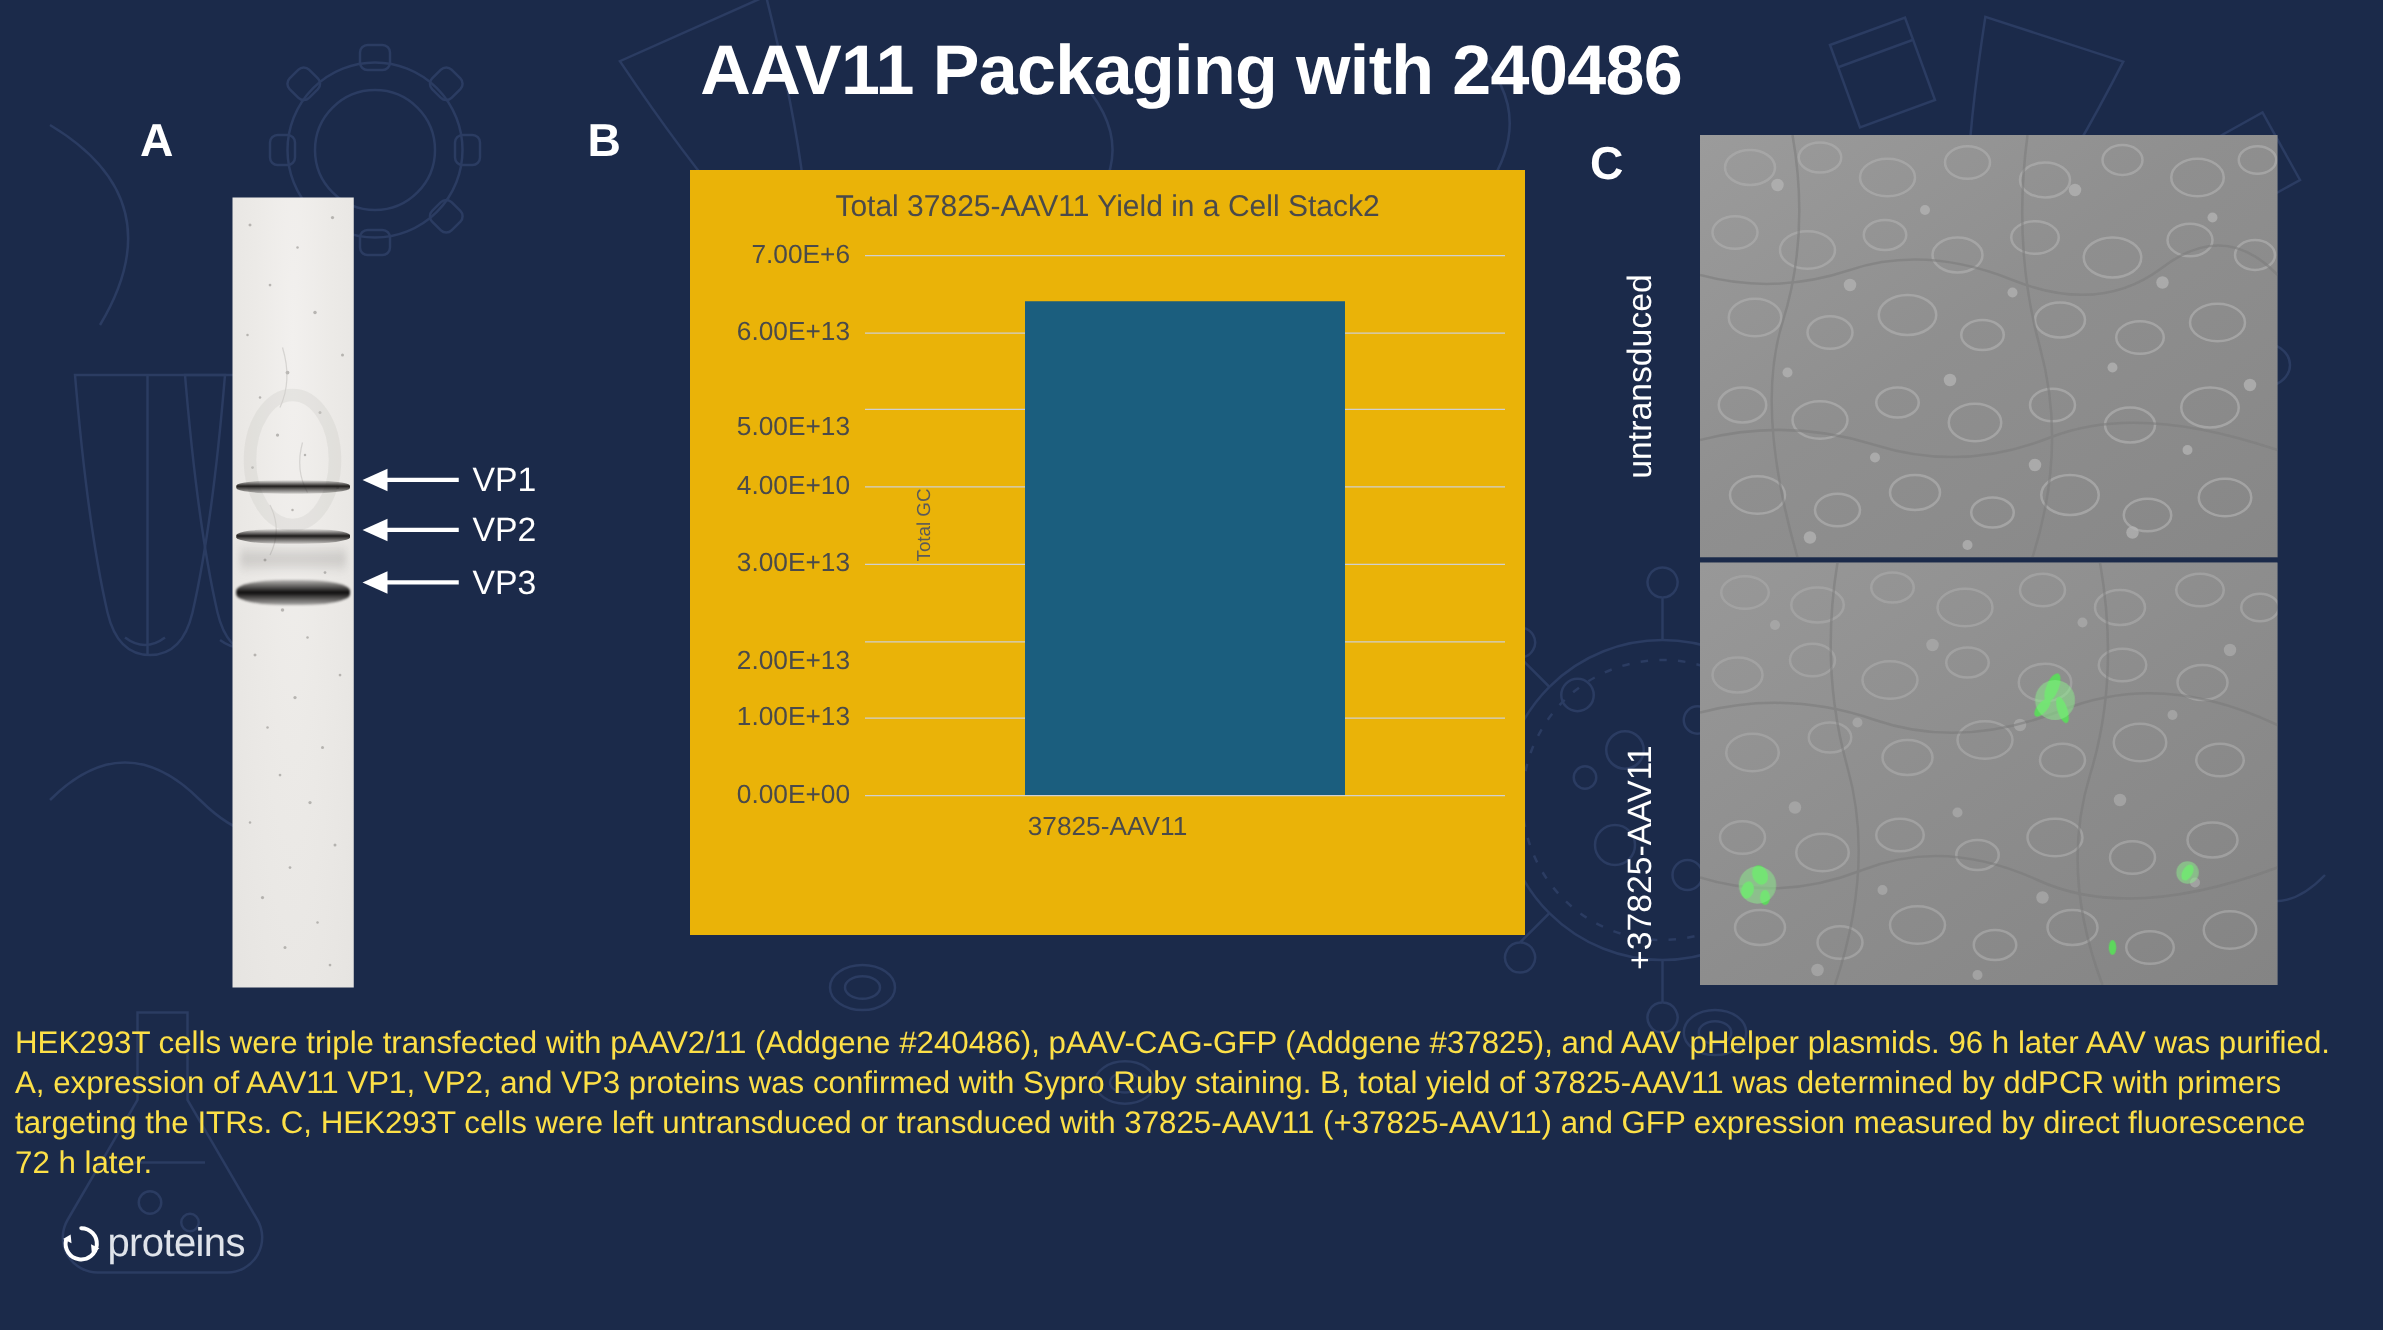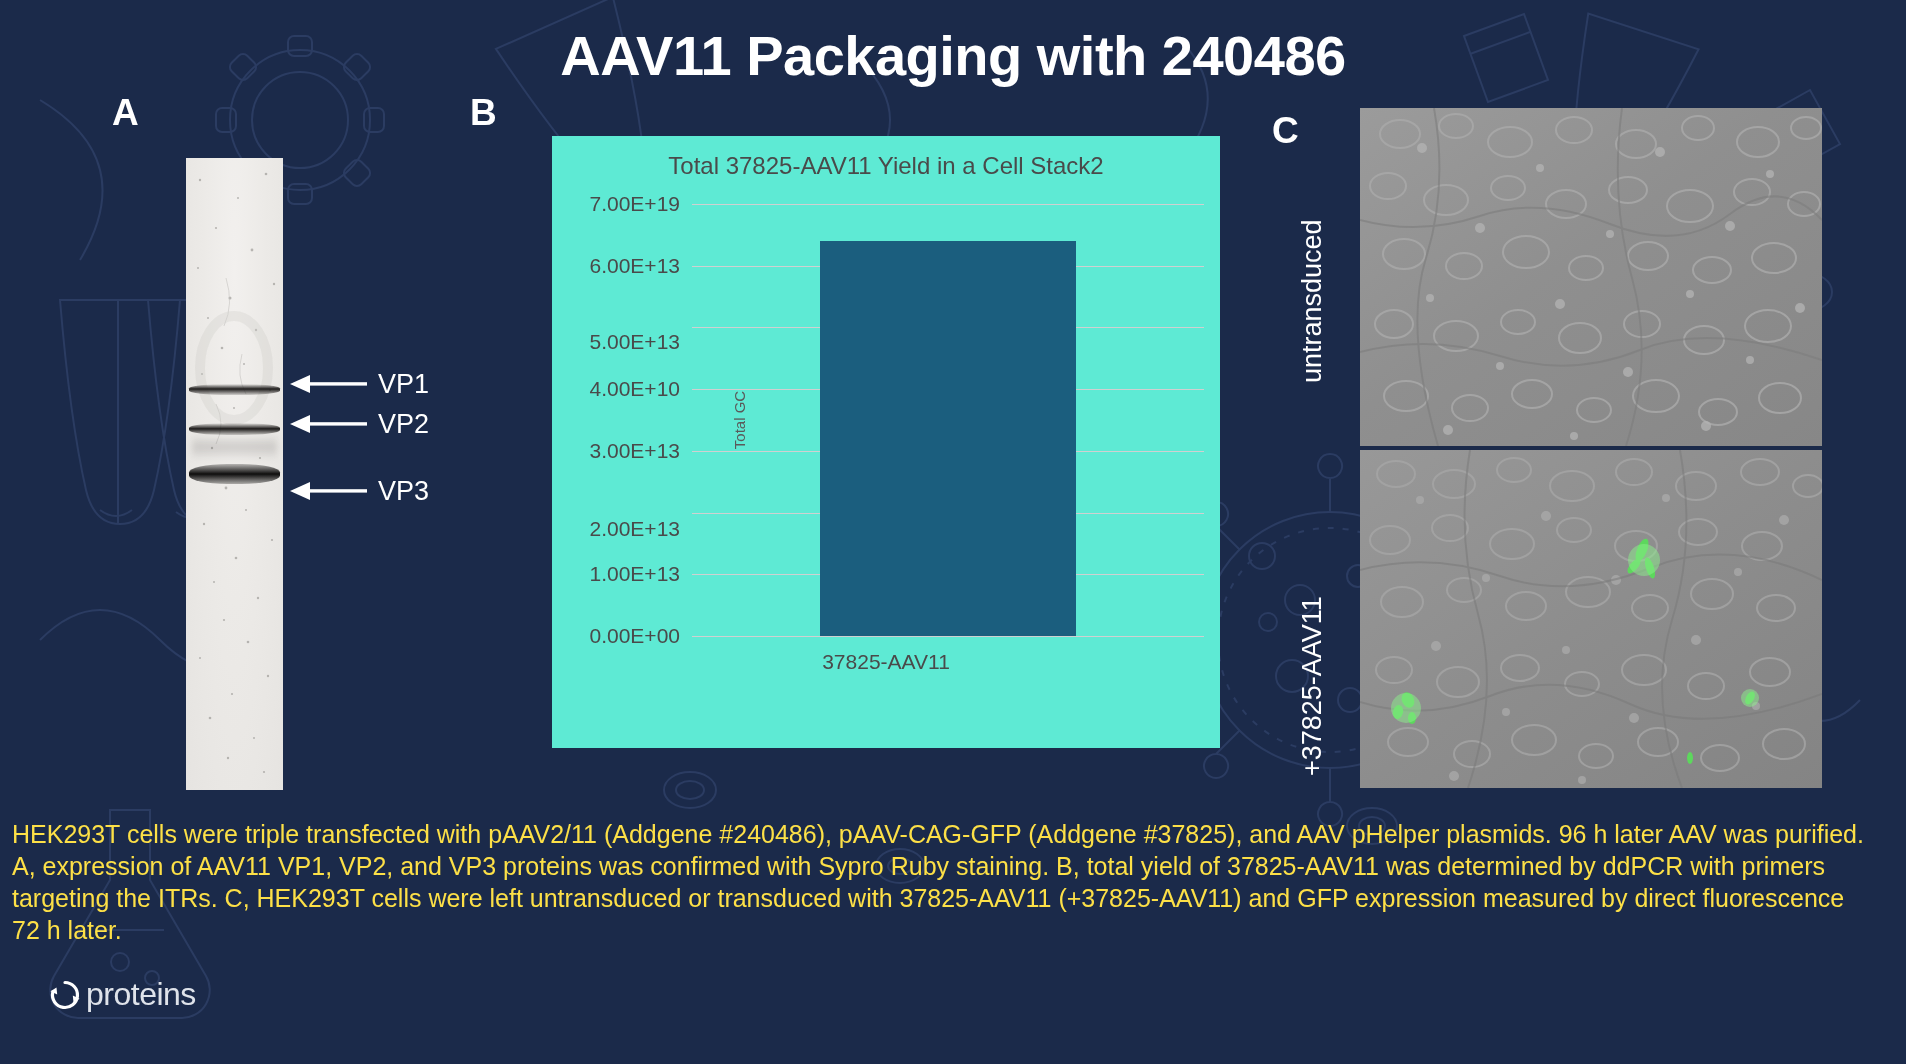--- a/index.html
+++ b/index.html
@@ -64,26 +64,26 @@
     filter:blur(3px);
   }
 
   .vp-annot{position:absolute;display:flex;align-items:center;height:24px;}
   .vp-arrow{width:80px;height:24px;}
   .vp-label{
     color:#ffffff;font-size:27px;margin-left:10px;white-space:nowrap;
   }
   #annot-vp1{left:288px;top:372px;}
   #annot-vp2{left:288px;top:412px;}
-  #annot-vp3{left:288px;top:479px;}
+  #annot-vp3{left:288px;top:454px;}
 
   
   #panel-b{
     position:absolute;left:552px;top:136px;width:668px;height:612px;
-    background:#5eead4;
+    background:#eab308;
   }
   .chart-title{
     position:absolute;left:0;right:0;top:16px;text-align:center;
     color:#4a4a4a;font-size:24px;
   }
   .plot-area{
     position:absolute;left:140px;top:68px;right:16px;bottom:112px;
   }
   .gridline{
     position:absolute;left:0;right:0;height:1px;background:#d0d0d0;
@@ -323,21 +323,21 @@
         <div class="ytick" style="top: 308.571px; margin-top: 16px;">2.00E+13</div>
         <div class="gridline" style="top: 246.857px;"></div>
         <div class="ytick" style="top: 246.857px;">3.00E+13</div>
         <div class="gridline" style="top: 185.143px;"></div>
         <div class="ytick" style="top: 185.143px;">4.00E+10</div>
         <div class="gridline" style="top: 123.429px;"></div>
         <div class="ytick" style="top: 123.429px; margin-top: 15px;">5.00E+13</div>
         <div class="gridline" style="top: 61.7143px;"></div>
         <div class="ytick" style="top: 61.7143px;">6.00E+13</div>
         <div class="gridline" style="top: 0px;"></div>
-        <div class="ytick" style="top: 0px;">7.00E+19</div>
+        <div class="ytick" style="top: 0px;">7.00E+6</div>
         <div class="bar" style="left: 128px; width: 256px; top: 37.0286px; height: 394.971px; background: rgb(27, 94, 126);"></div>
       </div>
 
     <div class="cat-label" id="cat-label" style="top: 514px;">37825-AAV11</div>
   </div>
 
   <div class="panel-letter" id="letter-c">C</div>
 
   <div class="micro-side-label" id="label-untransduced">untransduced</div>
   <div class="micro-side-label" id="label-transduced">+37825-AAV11</div>

